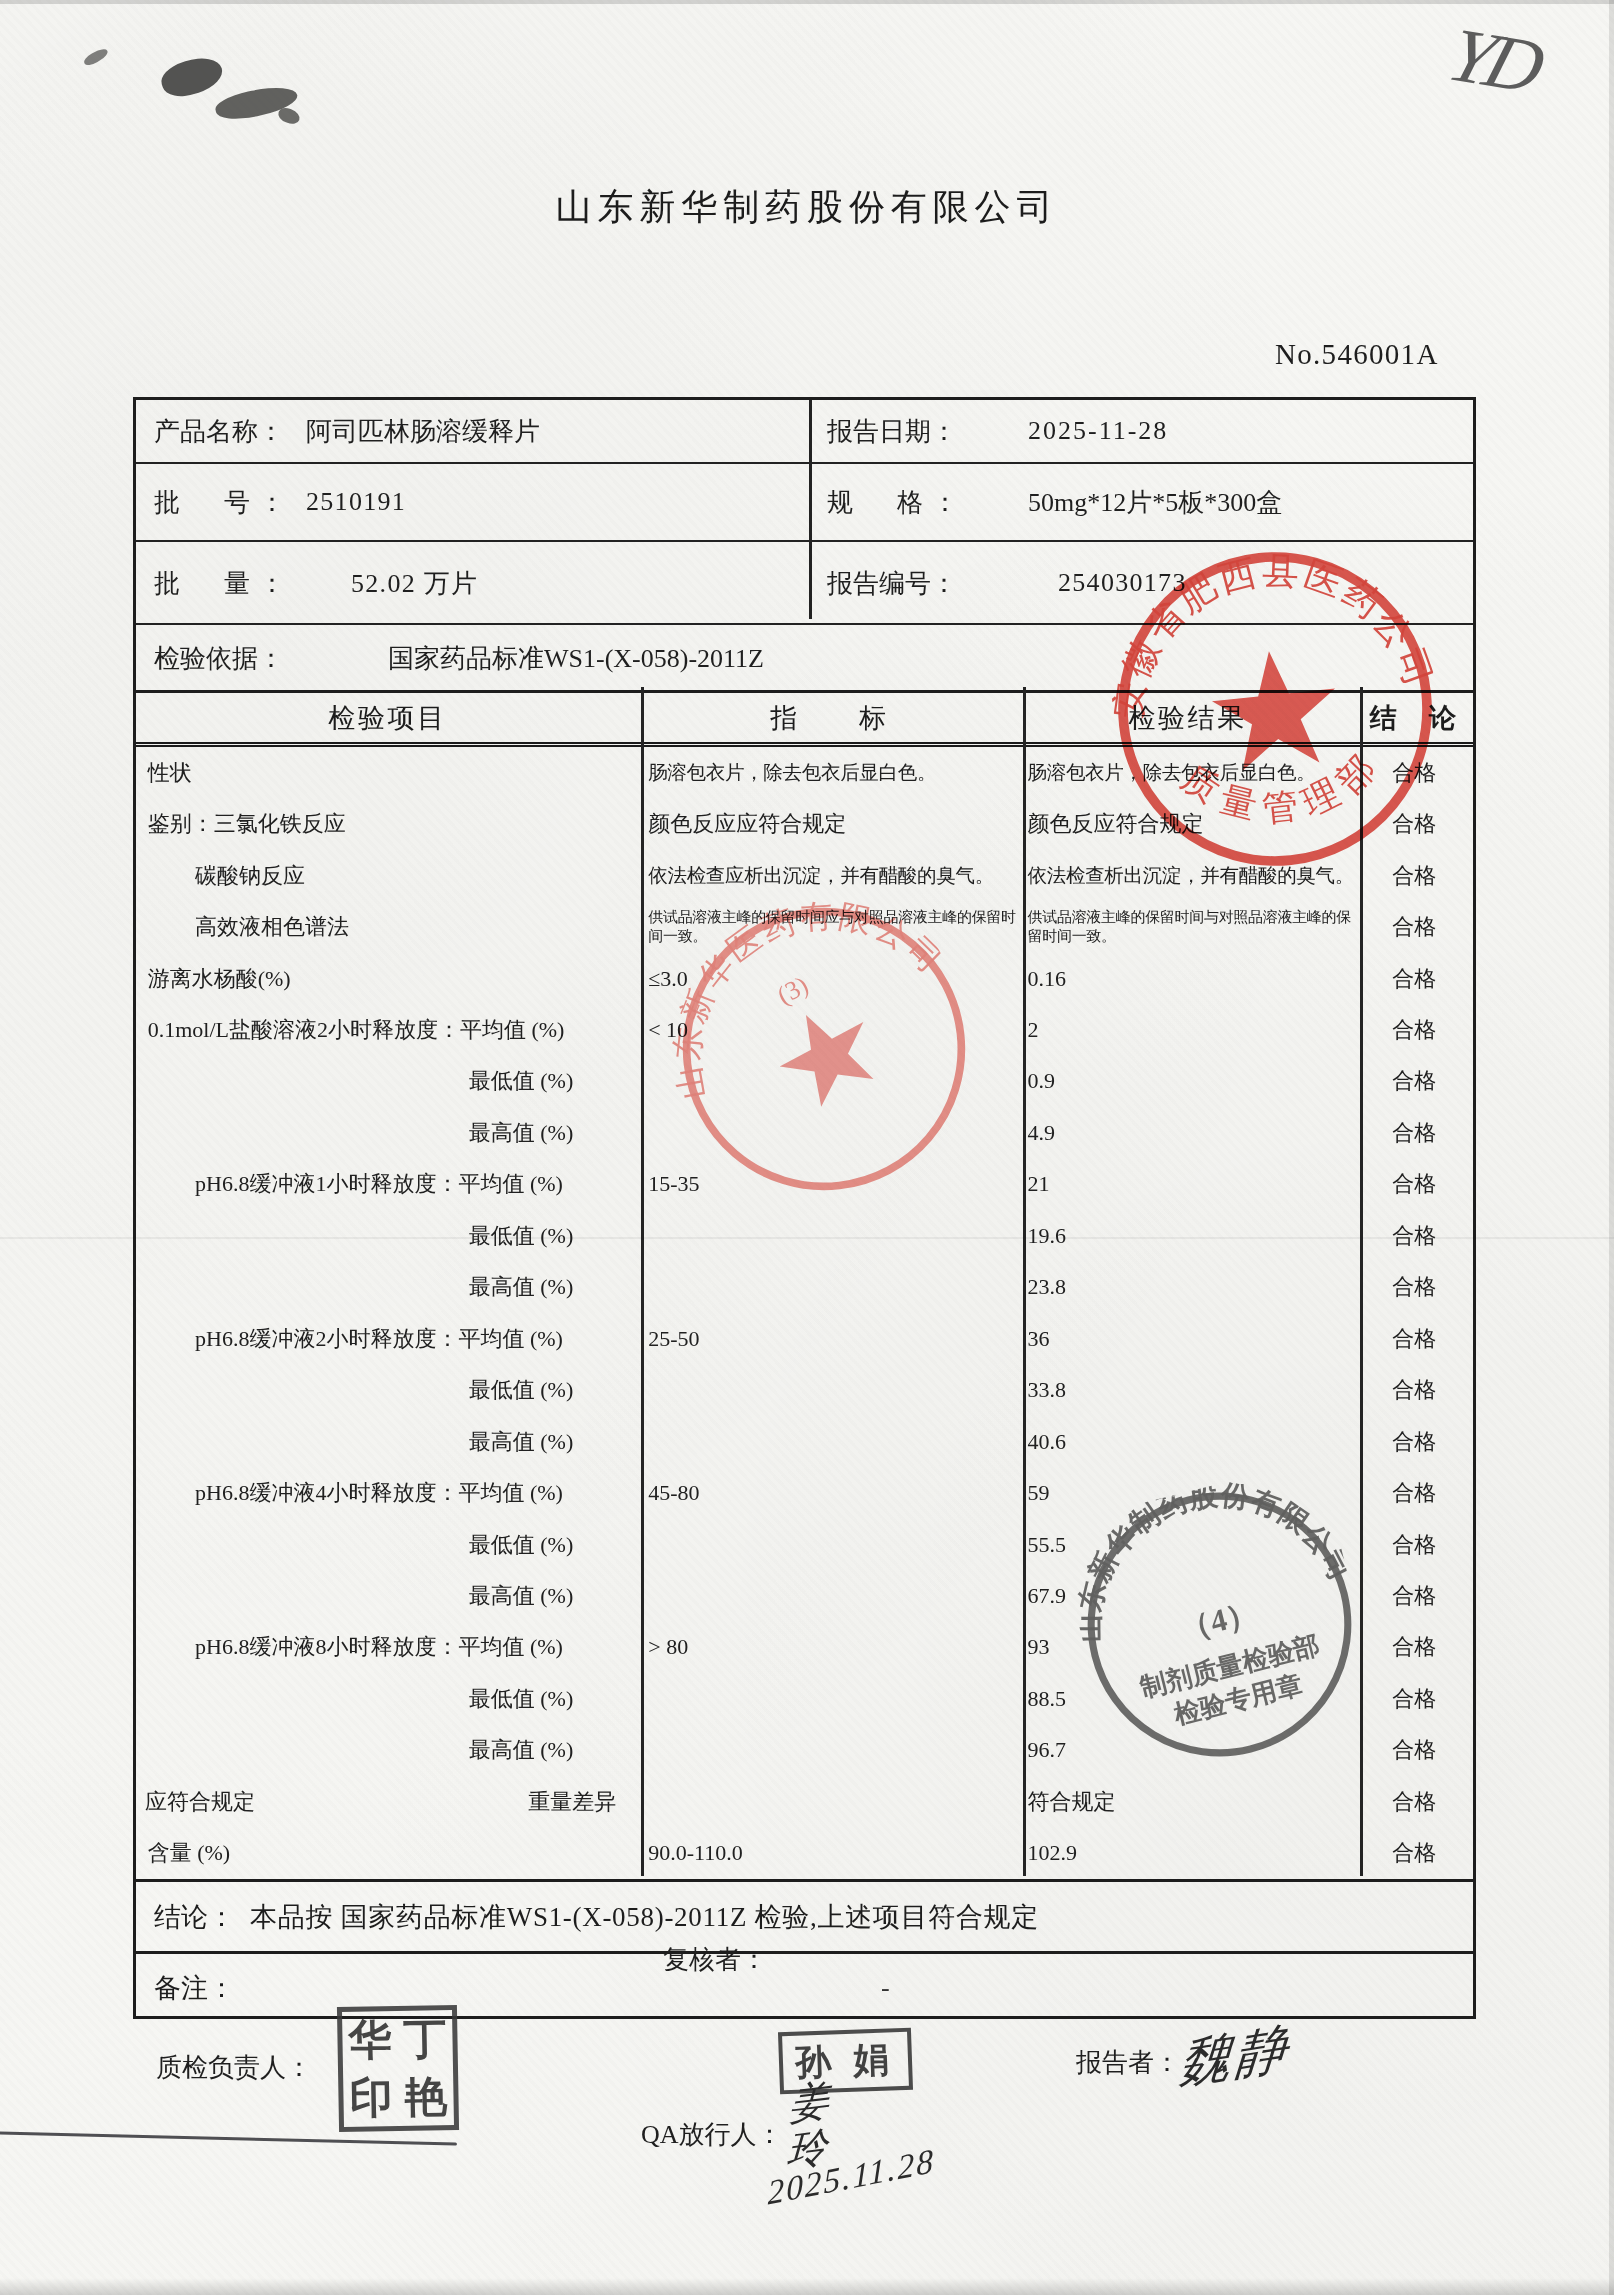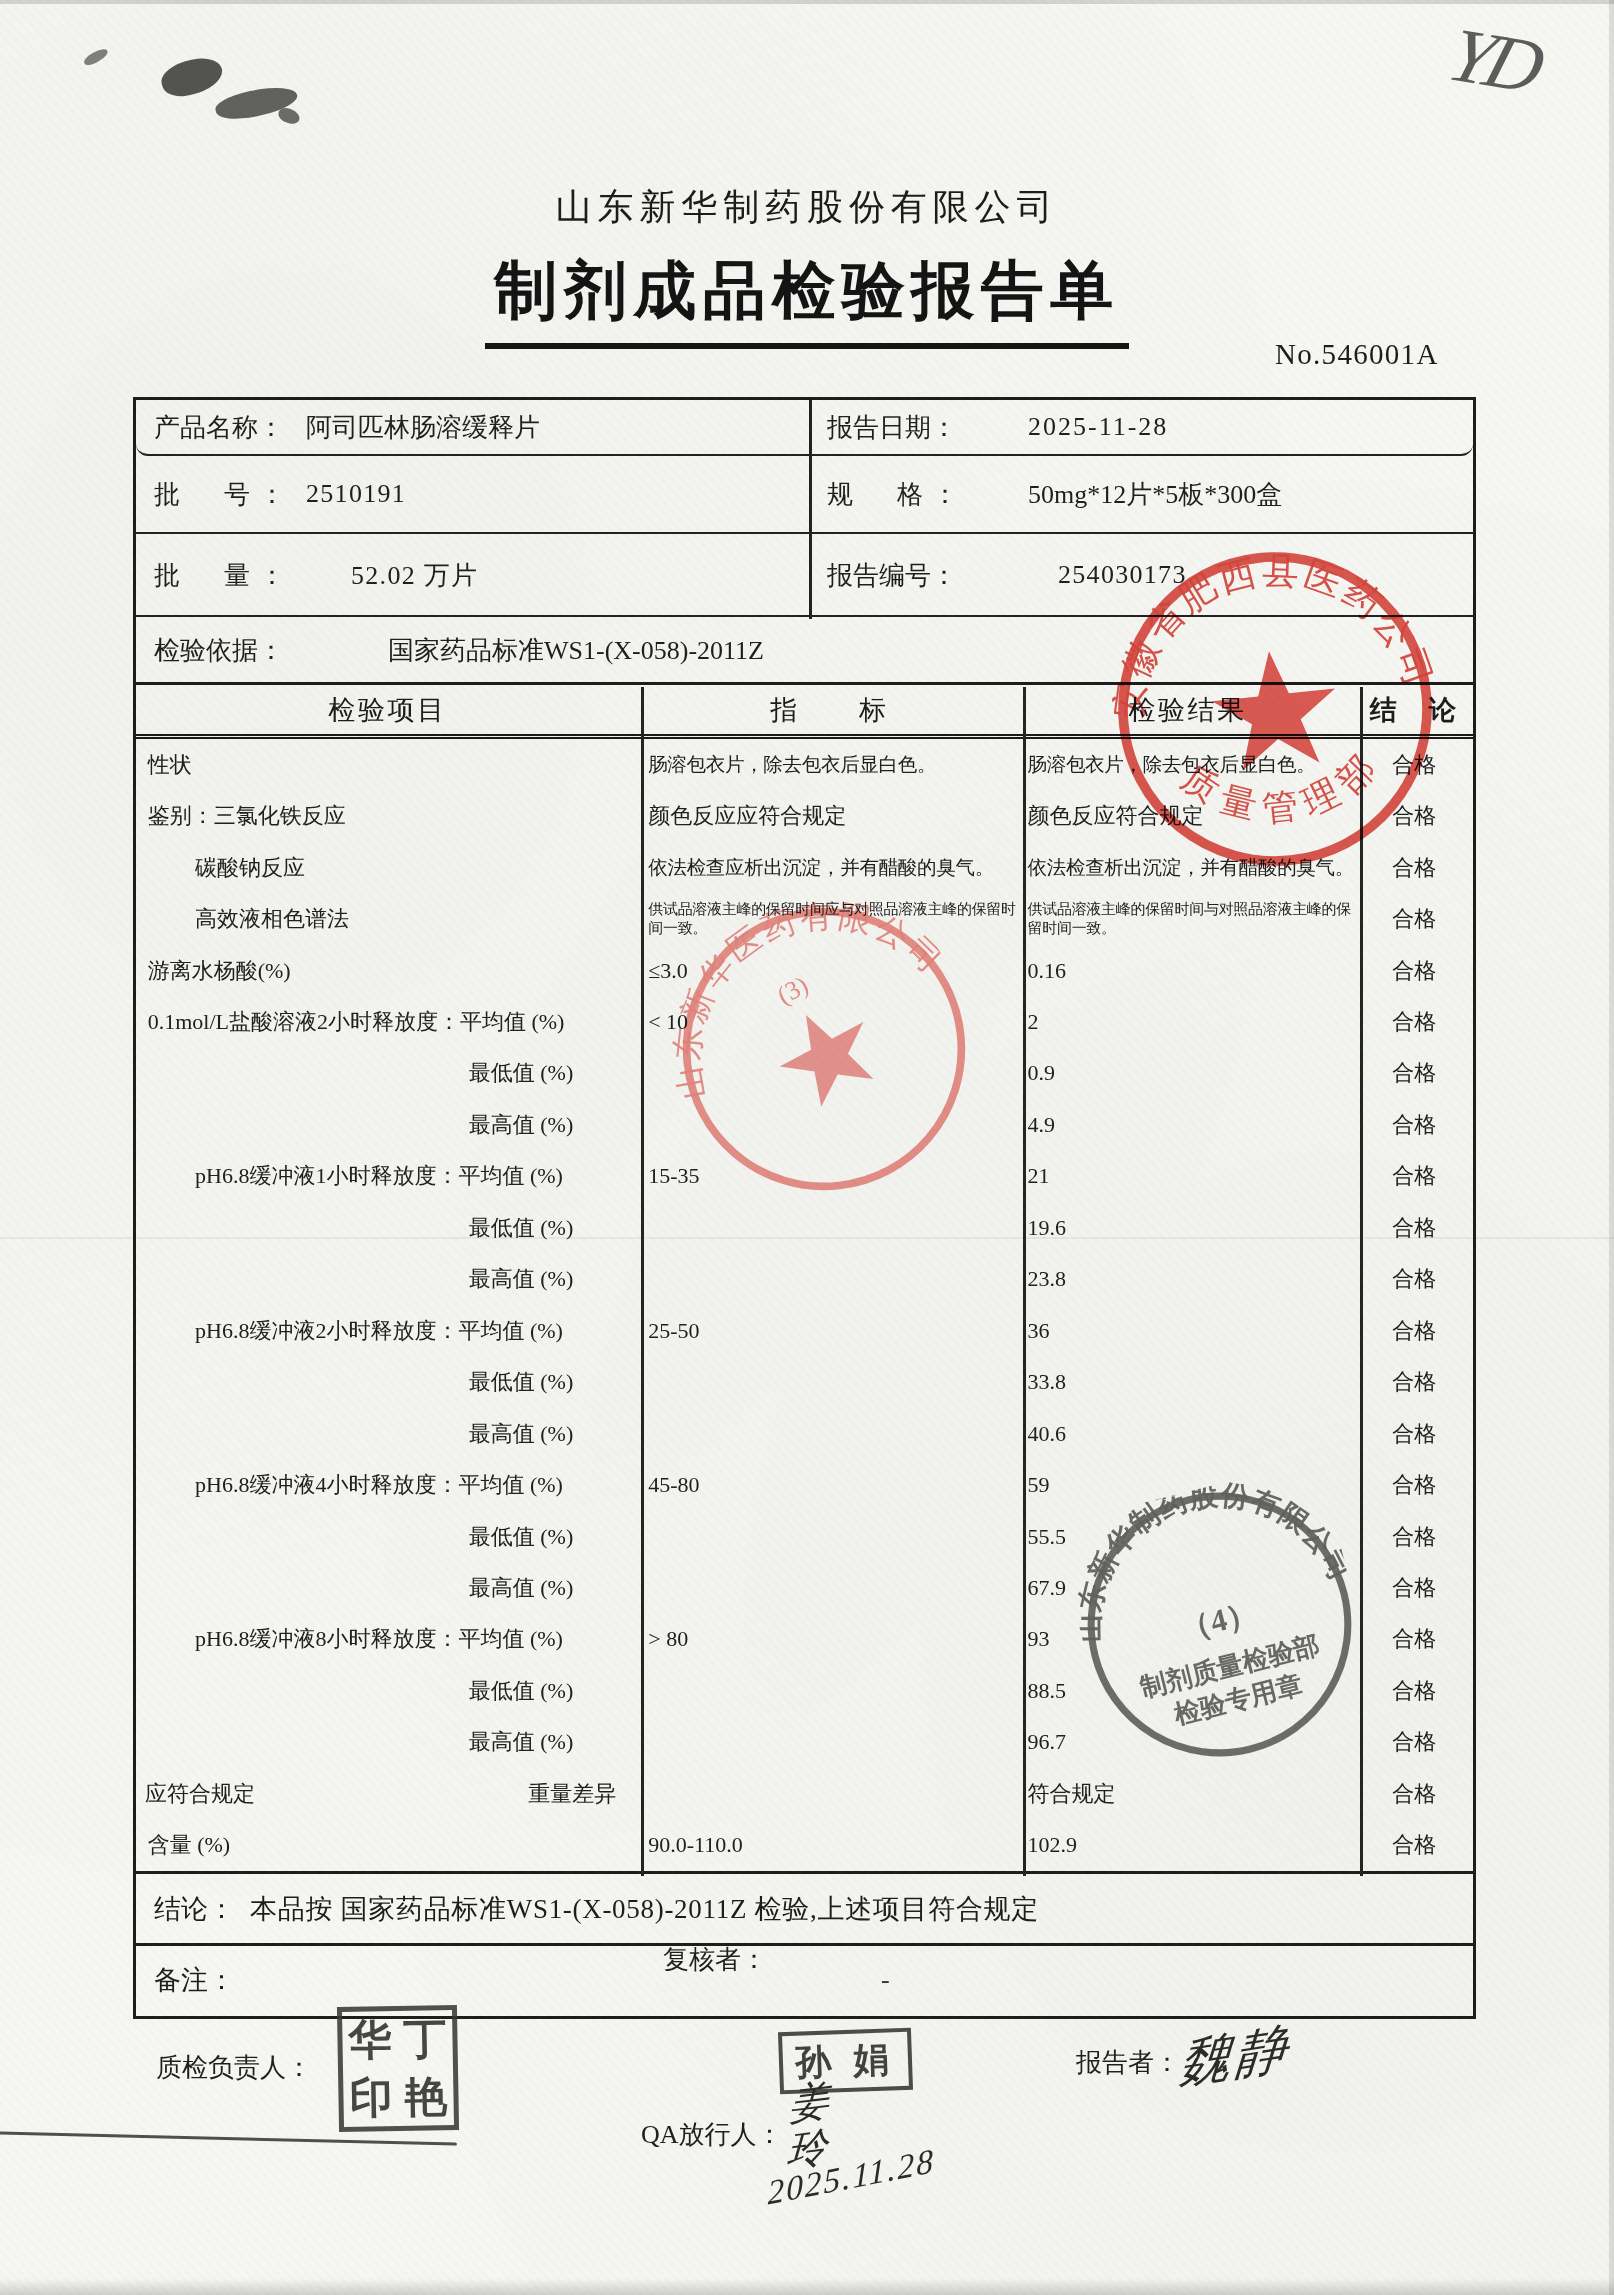--- a/index.html
+++ b/index.html
@@ -39,21 +39,21 @@
     display:inline-block;font-size:63px;font-weight:bold;letter-spacing:6.5px;color:#141414;
     border-bottom:6.5px solid #151515;padding:0 9px 9px 9px;
   }
   .report-no{position:absolute;left:1275px;top:338px;width:273px;font-size:29px;color:#1e1e1e;letter-spacing:1.3px;}
 
   .doc-table{
     position:absolute;left:133px;top:397px;width:1343px;height:1622px;
     border:3.9px solid #1d1d1d;box-sizing:border-box;
   }
   .info-row{position:relative;border-bottom:2.6px solid #222;box-sizing:border-box;}
-  .ir1{height:56px;border-radius:12px;}
+  .ir1{height:64px;}
   .ir2{height:78px;}
   .ir3{height:83px;}
   .ir4{height:68px;border-bottom:3.9px solid #1d1d1d;}
   .info-vline{position:absolute;left:673px;top:0;width:2.6px;height:219px;background:#222;}
   .ilabel,.ivalue{position:absolute;top:50%;transform:translateY(-50%);font-size:26px;white-space:nowrap;color:#1f1f1f;}
 
   .main-header{
     height:54px;display:flex;box-sizing:border-box;
     border-bottom:5.9px double #1a1a1a;
   }
@@ -120,23 +120,20 @@
   <div class="fold-line"></div>
   <div class="corner-line"></div>
   <div class="smudge sm1"></div>
   <div class="smudge sm2"></div>
   <div class="smudge sm3"></div>
   <div class="smudge sm4"></div>
 
   <div class="corner-mark">YD</div>
 
   <div class="company">山东新华制药股份有限公司</div>
-  <div class="title-wrap">
-    <span class="title">制剂成品检验报告单</span>
-  </div>
   <div class="report-no">No.546001A</div>
 
   <div class="doc-table">
 
     <div class="info-vline"></div>
 
     <div class="info-row ir1">
       <span class="ilabel" style="left:18px">产品名称：</span>
       <span class="ivalue" style="left:170px">阿司匹林肠溶缓释片</span>
       <span class="ilabel" style="left:691px">报告日期：</span>

